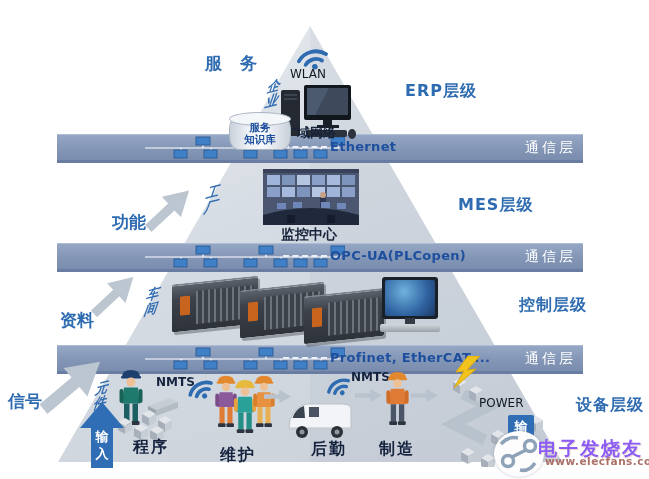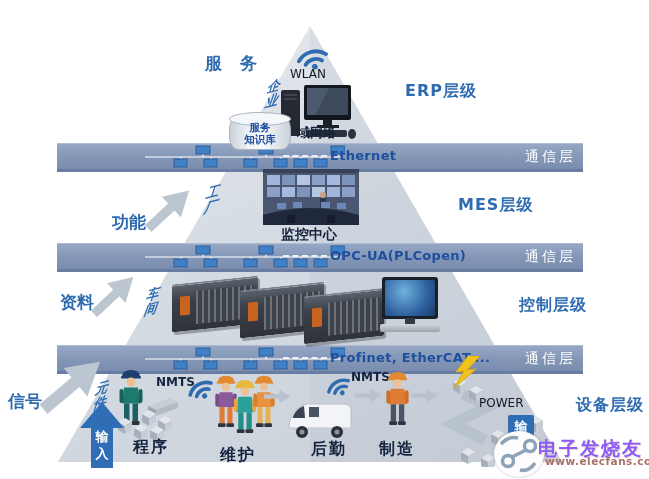--- a/index.html
+++ b/index.html
@@ -75,21 +75,21 @@
   .rot-n15{transform:rotate(-15deg);}
 </style>
 </head>
 <body>
 
 <div id="stage">
 
   <div id="pyramid"></div>
   <div id="pyramid-shade"></div>
 
-  <div class="bar" style="top:143px">
+  <div class="bar" style="top:134px">
     <svg class="node-svg" width="230" height="25">
       <g stroke="#ffffff" stroke-width="1.2">
         <line x1="30" y1="13" x2="226" y2="13"></line>
         <line x1="88" y1="9" x2="88" y2="13"></line>
           <line x1="151" y1="9" x2="151" y2="13"></line>
           <line x1="223" y1="9" x2="223" y2="13"></line>
         <line x1="66" y1="13" x2="66" y2="16"></line>
           <line x1="96" y1="13" x2="96" y2="16"></line>
           <line x1="136" y1="13" x2="136" y2="16"></line>
         <line x1="166" y1="13" x2="166" y2="16"></line>
@@ -175,21 +175,21 @@
     <span class="bar-layer">通信层</span>
   </div>
 
   <div class="abs lblue level-label" style="left:458px;top:195px">MES层级</div>
   <div class="abs lblue level-label" style="left:405px;top:81px">ERP层级</div>
   <div class="abs lblue level-label" style="left:519px;top:295px">控制层级</div>
   <div class="abs lblue flow-label" style="left:205px;top:52px;letter-spacing:6px">服 务</div>
 
   <div class="abs lblue level-label" style="left:576px;top:395px">设备层级</div>
   <div class="abs lblue flow-label" style="left:112px;top:211px">功能</div>
-  <div class="abs lblue flow-label" style="left:60px;top:291px">资料</div>
+  <div class="abs lblue flow-label" style="left:60px;top:309px">资料</div>
   <div class="abs lblue flow-label" style="left:8px;top:390px">信号</div>
 
   <div class="abs lblue edge-label" style="left:266px;top:80px">企
 业</div>
   <div class="abs lblue edge-label" style="left:205px;top:186px">工
 厂</div>
   <div class="abs lblue edge-label" style="left:145px;top:288px">车
 间</div>
   <div class="abs lblue edge-label" style="left:94px;top:382px">元
 件</div>

